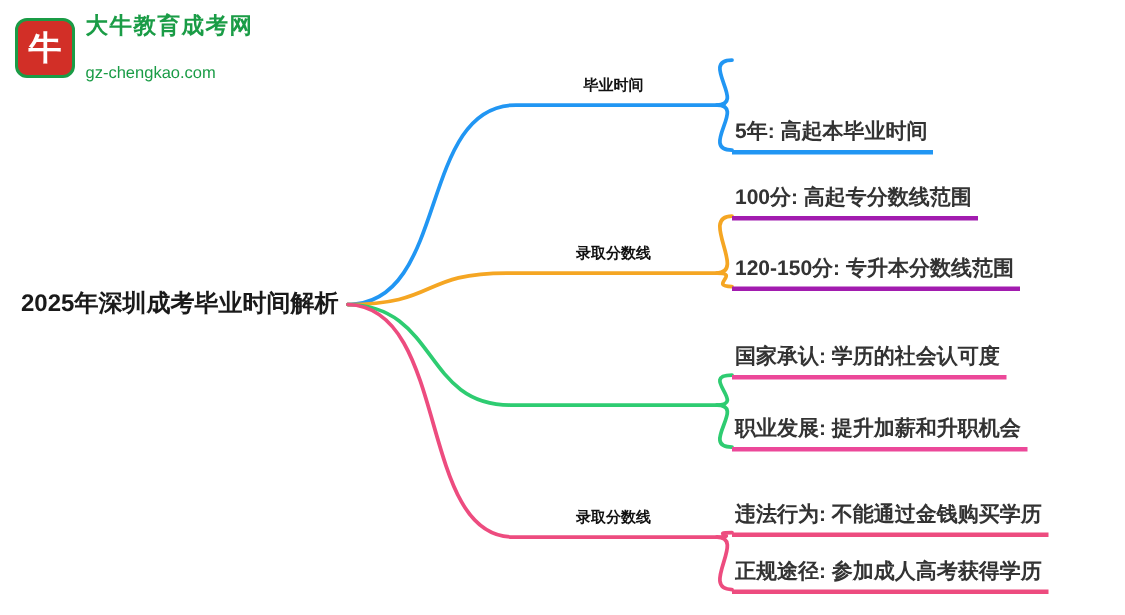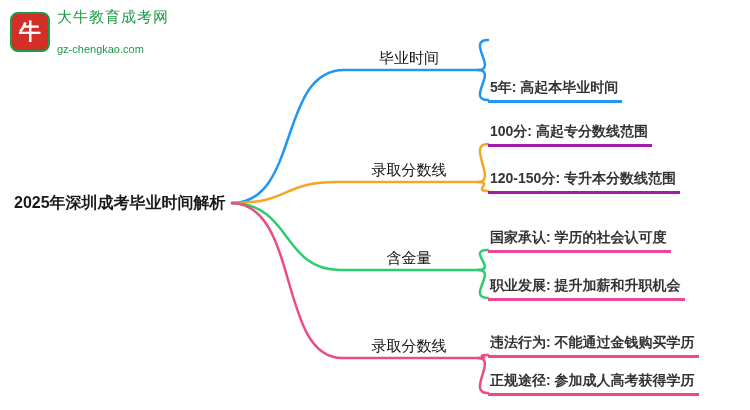--- a/index.html
+++ b/index.html
@@ -15,34 +15,34 @@
 
   
   .logo { position: absolute; left: 10px; top: 8px; display: flex; align-items: center; gap: 7px; }
   .logo-icon {
     width: 40px; height: 40px; border-radius: 8px;
     background: #d22f27; color: #ffffff;
     display: flex; align-items: center; justify-content: center;
     font-size: 22px; font-weight: bold;
     border: 2px solid #1a9c46; box-sizing: border-box;
   }
-  .logo-title { color: #1a9c46; font-size: 15px; font-weight: normal; letter-spacing: 1px; }
+  .logo-title { color: #1a9c46; font-size: 15px; font-weight: bold; letter-spacing: 1px; }
   .logo-url { color: #1a9c46; font-size: 11px; margin-top: 16px; }
 
   
   .root {
     position: absolute; left: 14px; top: 192px;
     font-size: 16px; font-weight: bold; color: #1a1a1a;
     white-space: nowrap; line-height: 22px; text-align: center;
   }
 
   
   .branch-label {
     position: absolute; left: 338px; width: 142px;
-    text-align: center; font-size: 15px; font-weight: normal;
+    text-align: center; font-size: 10px; font-weight: bold;
     color: #111111; line-height: 20px; white-space: nowrap;
   }
 
   
   .leaf {
     position: absolute; left: 488px;
     font-size: 14px; font-weight: bold; color: #333333;
     line-height: 20px; padding: 0 4px 3px 2px;
     white-space: nowrap; width: fit-content;
   }
@@ -90,21 +90,20 @@
     <div class="logo-text">
       <div class="logo-title">大牛教育成考网</div>
       <div class="logo-url">gz-chengkao.com</div>
     </div>
   </div>
 
   <div class="root">2025年深圳成考毕业时间解析</div>
 
   <div class="branch-label" style="top:48px">毕业时间</div>
   <div class="branch-label" style="top:160px">录取分数线</div>
-  <div class="branch-label" style="top:248px">含金量</div>
   <div class="branch-label" style="top:336px">录取分数线</div>
 
   <div class="leaf blue" style="top:77px">5年: 高起本毕业时间</div>
 
   <div class="leaf orange" style="top:121px">100分: 高起专分数线范围</div>
   <div class="leaf orange" style="top:168px">120-150分: 专升本分数线范围</div>
 
   <div class="leaf green" style="top:227px">国家承认: 学历的社会认可度</div>
   <div class="leaf pink" style="top:332px">违法行为: 不能通过金钱购买学历</div>
 

